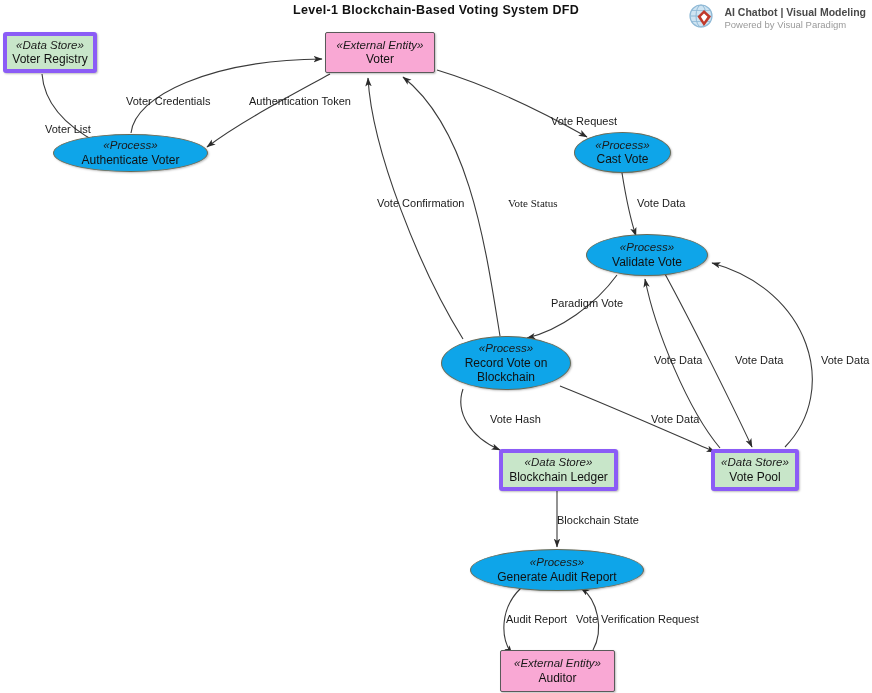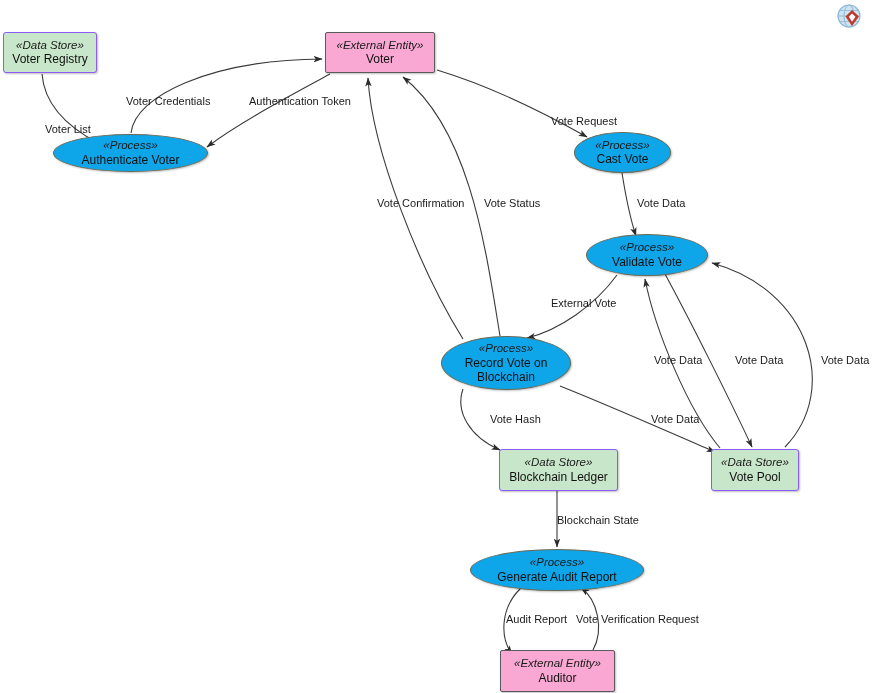--- a/index.html
+++ b/index.html
@@ -105,21 +105,21 @@
     white-space: pre-line;
   }
   .node.entity {
     background: #f9a8d4;
     border: 1px solid #5a5a5a;
     border-radius: 2px;
     box-shadow: 1px 1px 2px rgba(0,0,0,0.25);
   }
   .node.datastore {
     background: #c8e6c9;
-    border: 1px solid #8b5cf6;
+    border: 4px solid #8b5cf6;
     border-radius: 3px;
     box-shadow: 1px 1px 2px rgba(0,0,0,0.25);
   }
   .node.process {
     background: #0ea5e9;
     border: 1px solid #6a6a55;
     border-radius: 50%;
     box-shadow: 1px 1px 2px rgba(0,0,0,0.25);
   }
 
@@ -130,33 +130,38 @@
     color: #1a1a1a;
     white-space: nowrap;
     background: transparent;
   }
 </style>
 </head>
 <body>
 
 <div id="canvas">
 
+  <div class="diagram-title">Level-1 Blockchain-Based Voting System DFD</div>
 
   <div class="brand">
     <div class="brand-logo">
       <svg width="30" height="30" viewBox="0 0 30 30" aria-hidden="true">
         <circle cx="13" cy="13" r="11" fill="#cfe4f2" stroke="#8fb9d6" stroke-width="1.2"></circle>
         <ellipse cx="13" cy="13" rx="5" ry="11" fill="none" stroke="#8fb9d6" stroke-width="1"></ellipse>
         <line x1="2" y1="13" x2="24" y2="13" stroke="#8fb9d6" stroke-width="1"></line>
         <line x1="3.6" y1="7.5" x2="22.4" y2="7.5" stroke="#8fb9d6" stroke-width="0.8"></line>
         <line x1="3.6" y1="18.5" x2="22.4" y2="18.5" stroke="#8fb9d6" stroke-width="0.8"></line>
         <path d="M16 7 L23 13.5 L16 23 L9.5 13.5 Z" fill="#c0392b"></path>
         <path d="M16 10.5 L19.5 13.8 L16 18.8 L12.8 13.8 Z" fill="#ffffff"></path>
       </svg>
     </div>
+    <div class="brand-text">
+      <div class="brand-line1">AI Chatbot | Visual Modeling</div>
+      <div class="brand-line2">Powered by Visual Paradigm</div>
+    </div>
   </div>
 
   <svg id="edge-layer" viewBox="0 0 872 693">
     <defs>
       <marker id="arrow" markerWidth="10" markerHeight="10" refX="8.4" refY="3.2" orient="auto" markerUnits="userSpaceOnUse">
         <path d="M0,0 L9,3.2 L0,6.4 L2.2,3.2 z" fill="#2b2b2b"></path>
       </marker>
     </defs>
     <g fill="none" stroke="#3a3a3a" stroke-width="1.1" marker-end="url(#arrow)">
 
@@ -235,22 +240,22 @@
       <div class="node entity" style="left: 500px; top: 650px; width: 115px; height: 42px;">
         <div class="stereo">«External Entity»</div>
         <div class="nlabel">Auditor</div>
       </div>
       <div class="edge-label" style="left: 45px; top: 95px; margin-top: 28px;">Voter List</div>
       <div class="edge-label" style="left: 126px; top: 95px;">Voter Credentials</div>
       <div class="edge-label" style="left: 249px; top: 95px;">Authentication Token</div>
       <div class="edge-label" style="left: 551px; top: 95px; margin-top: 20px;">Vote Request</div>
       <div class="edge-label" style="left: 637px; top: 197px;">Vote Data</div>
       <div class="edge-label" style="left: 377px; top: 197px;">Vote Confirmation</div>
-      <div class="edge-label" style="left: 484px; top: 197px;">Vote Status</div>
-      <div class="edge-label" style="left: 551px; top: 297px;">External Vote</div>
+      <div class="edge-label" style="left: 508px; top: 197px; font-family: Liberation Serif, serif;">Vote Status</div>
+      <div class="edge-label" style="left: 551px; top: 297px;">Paradigm Vote</div>
       <div class="edge-label" style="left: 654px; top: 354px;">Vote Data</div>
       <div class="edge-label" style="left: 735px; top: 354px;">Vote Data</div>
       <div class="edge-label" style="left: 821px; top: 354px;">Vote Data</div>
       <div class="edge-label" style="left: 490px; top: 413px; text-align: right;">Vote Hash</div>
       <div class="edge-label" style="left: 651px; top: 413px;">Vote Data</div>
       <div class="edge-label" style="left: 557px; top: 514px;">Blockchain State</div>
       <div class="edge-label" style="left: 506px; top: 613px;">Audit Report</div>
       <div class="edge-label" style="left: 576px; top: 613px;">Vote Verification Request</div>
     </div>
 

